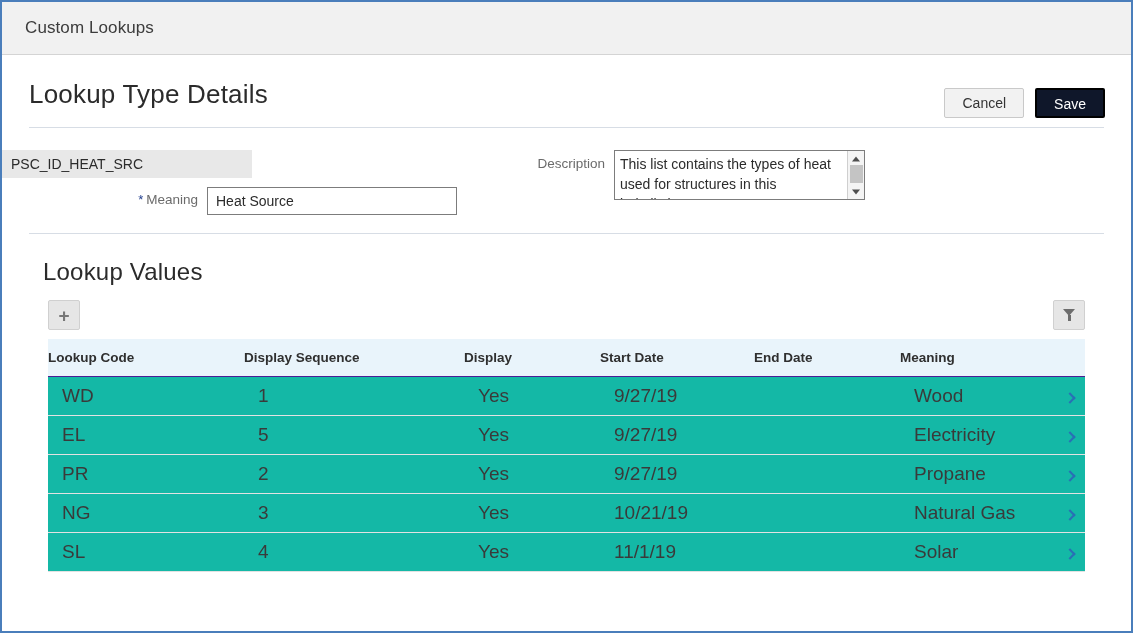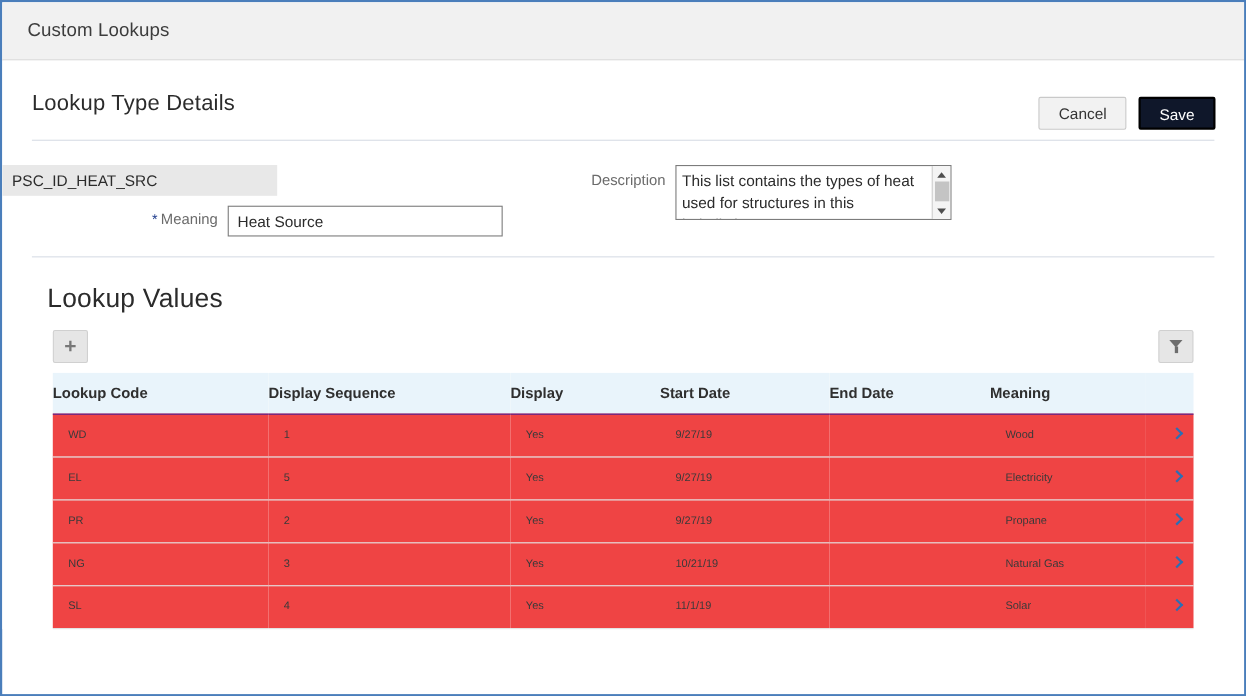--- a/index.html
+++ b/index.html
@@ -50,21 +50,21 @@
 
   
   .page-header {
     display: flex;
     align-items: center;
     justify-content: space-between;
     padding: 20px 26px 0 27px;
     height: 58px;
   }
   .page-title {
-    font-size: 20px;
+    font-size: 26px;
     font-weight: 300;
     color: #2b2b2b;
     letter-spacing: .2px;
     line-height: 1;
   }
   .header-actions {
     display: flex;
     gap: 11px;
     align-items: center;
     margin-top: 18px;
@@ -272,26 +272,26 @@
     background: #e9f4fb;
     text-align: left;
     font-size: 13.5px;
     font-weight: bold;
     color: #2f2f2f;
     height: 37px;
     padding: 0 0 0 0;
     border-bottom: 1px solid #4c1d95;
   }
   table.values tbody td {
-    font-size: 10px;
+    font-size: 19px;
     color: #3a3a3a;
     height: 39px;
     padding: 0 0 0 14px;
     border-bottom: 1px solid #e2e2e2;
-    background: #ef4444;
+    background: #14b8a6;
   }
   .col-code { width: 196px; }
   .col-seq  { width: 220px; }
   .col-en   { width: 136px; }
   .col-sd   { width: 154px; }
   .col-ed   { width: 146px; }
   .col-mean { width: auto; }
   .col-chev { width: 44px; }
   td.chev-cell {
     padding: 0;

